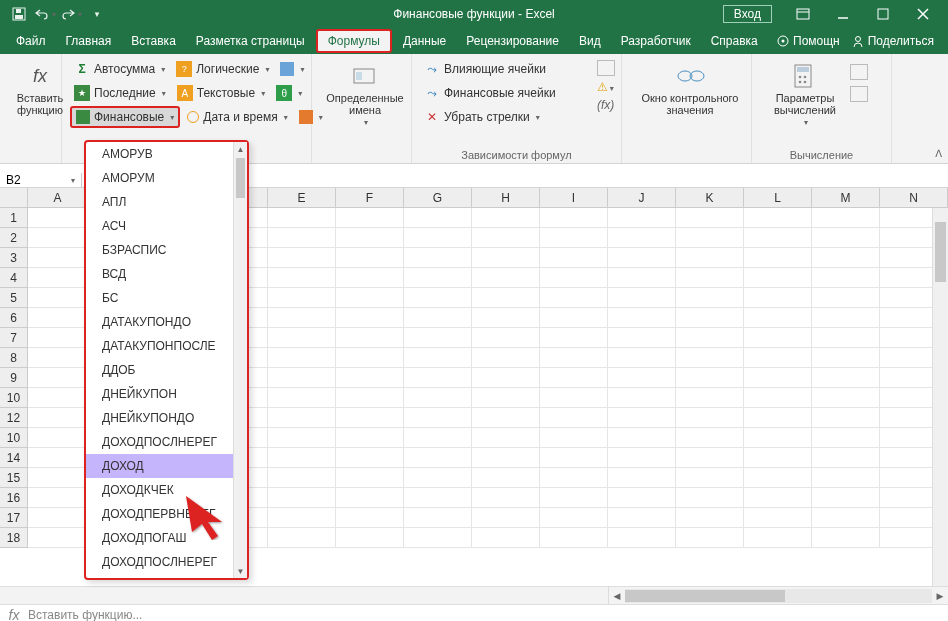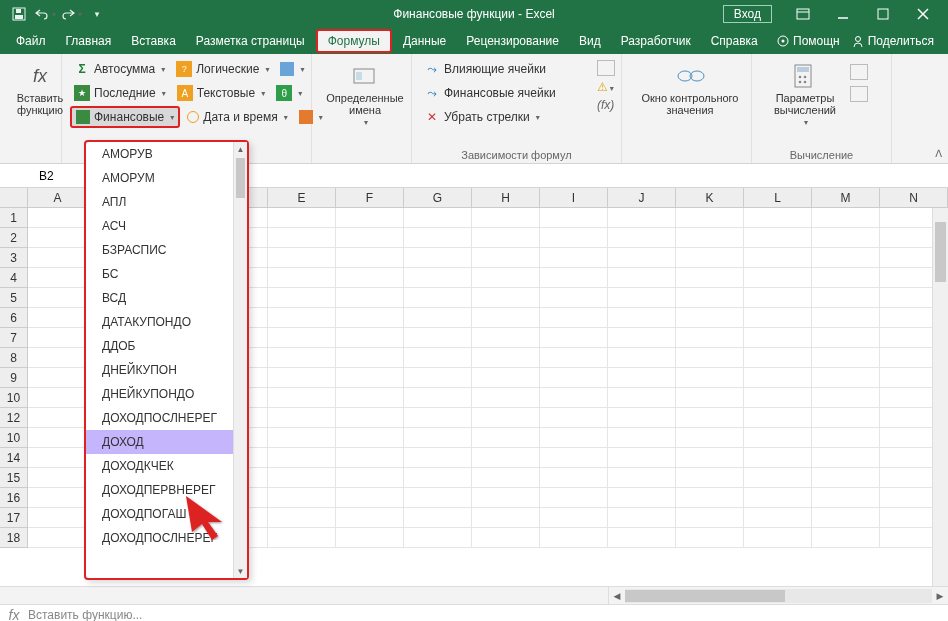--- a/index.html
+++ b/index.html
@@ -29,21 +29,21 @@
   .rrow { display: flex; align-items: center; gap: 3px; height: 22px; }
   .rbtn { height: 22px; display: flex; align-items: center; gap: 4px; padding: 0 4px; font-size: 12px; color: #333; white-space: nowrap; }
   .rbtn .ic { width: 16px; height: 16px; display: inline-flex; align-items: center; justify-content: center; font-size: 12px; }
   .bigbtn { display: flex; flex-direction: column; align-items: center; justify-content: flex-start; width: 64px; padding: 4px 2px; font-size: 11px; color: #333; text-align: center; gap: 2px; }
   .bigbtn .ic { width: 32px; height: 28px; display: flex; align-items: center; justify-content: center; font-size: 18px; }
   .fin-btn { border: 2px solid #d22; border-radius: 3px; background: #d8d8d8; }
   .dd { font-size: 8px; color: #666; margin-left: 2px; }
   .collapse-rib { position: absolute; right: 6px; bottom: 4px; font-size: 10px; color: #666; }
 
   
-  .fbarrow { height: 24px; display: flex; align-items: center; border-bottom: 1px solid #d4d4d4; padding-left: 33px; }
+  .fbarrow { height: 24px; display: flex; align-items: flex-end; border-bottom: 1px solid #d4d4d4; }
   .namebox { width: 82px; border-right: 1px solid #ccc; display: flex; align-items: center; padding: 0 6px; justify-content: space-between; font-size: 12px; }
   .fxarea { display: flex; align-items: center; padding: 0 6px; flex: 1; gap: 6px; }
   .fxlbl { font-style: italic; color: #888; }
 
   
   .gridwrap { position: relative; height: 398px; overflow: hidden; }
   .colheads { display: flex; height: 20px; border-bottom: 1px solid #ccc; background: #eee; }
   .rowhead-corner { width: 28px; border-right: 1px solid #ccc; background: #eee; }
   .colhead { border-right: 1px solid #ccc; display: flex; align-items: center; justify-content: center; font-size: 12px; color: #333; background: #eee; }
   .rows { position: relative; }
@@ -627,23 +627,24 @@
     </div>
 </div>
 
 <div class="dropdown">
   <div class="dropdown-inner" id="ddlist">
       <div class="dditem">АМОРУВ</div>
       <div class="dditem">АМОРУМ</div>
       <div class="dditem">АПЛ</div>
       <div class="dditem">АСЧ</div>
       <div class="dditem">БЗРАСПИС</div>
+      <div class="dditem">ВСД</div>
       <div class="dditem">БС</div>
-      <div class="dditem">ВСД</div>
       <div class="dditem">ДАТАКУПОНДО</div>
+      <div class="dditem">ДАТАКУПОНПОСЛЕ</div>
       <div class="dditem">ДДОБ</div>
       <div class="dditem">ДНЕЙКУПОН</div>
       <div class="dditem">ДНЕЙКУПОНДО</div>
       <div class="dditem">ДОХОДПОСЛНЕРЕГ</div>
       <div class="dditem hover">ДОХОД</div>
       <div class="dditem">ДОХОДКЧЕК</div>
       <div class="dditem">ДОХОДПЕРВНЕРЕГ</div>
       <div class="dditem">ДОХОДПОГАШ</div>
       <div class="dditem">ДОХОДПОСЛНЕРЕГ</div>
     </div>

